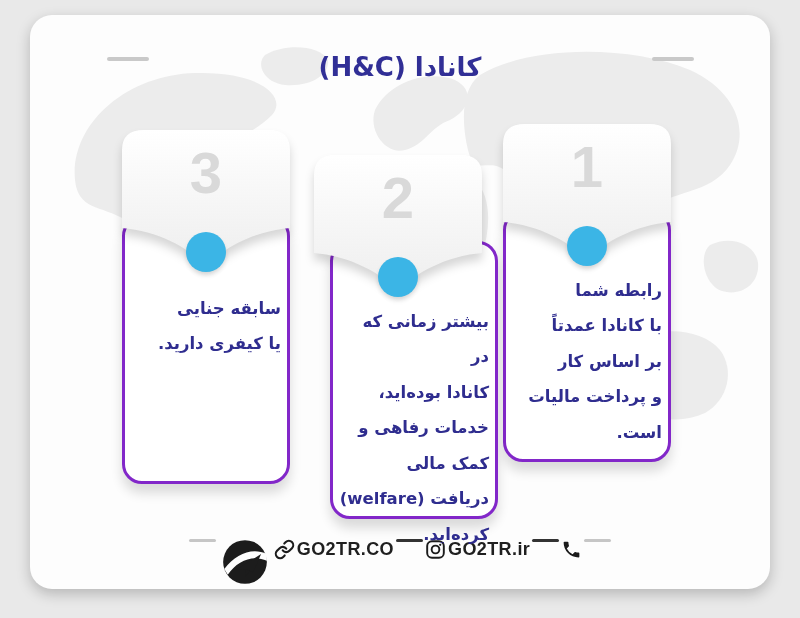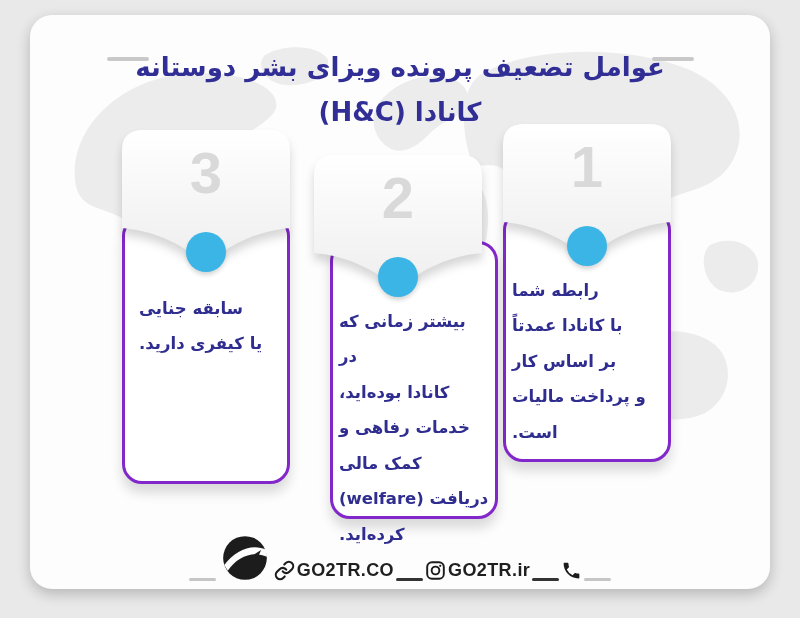--- a/index.html
+++ b/index.html
@@ -52,29 +52,29 @@
   .body-box{
     position:absolute;left:0;top:88px;width:168px;z-index:1;
     background:#ffffff;border:3px solid #8227c9;border-radius:20px;
     box-sizing:border-box;
     box-shadow:0 9px 12px rgba(0,0,0,.14);
   }
   .c1 .body-box{height:252px;}
   .c2 .body-box{height:278px;margin-left:16px;}
   .c3 .body-box{height:268px;padding-left:8px;}
   .body-text{
-    direction:rtl;text-align:left;white-space:pre-line;
+    direction:rtl;text-align:right;white-space:pre-line;
     font-size:16.5px;font-weight:bold;color:#2f2d8f;line-height:2.15;
     padding:60px 6px 0 6px;
   }
   .c3 .body-text{padding-top:72px;}
   
   .footer{
     position:absolute;left:0;right:0;top:524px;height:42px;
-    display:flex;align-items:flex-end;justify-content:center;gap:2px;
+    display:flex;align-items:flex-start;justify-content:center;gap:2px;
     direction:ltr;
   }
   .footer .label{
     font-family:"Liberation Sans",sans-serif;font-weight:700;
     font-size:18px;color:#1f1f1f;letter-spacing:.4px;
   }
   .sep{width:27px;height:3px;border-radius:2px;background:#333333;}
   .sep.light{background:#c6c6c6;}
   .f-icon{width:21px;height:21px;display:block;}
   .logo-svg{width:46px;height:46px;display:block;margin:0 4px;}
@@ -103,21 +103,20 @@
         <path d="M340,160 C370,140 420,145 445,165 C465,185 460,225 445,260 C430,300 415,345 395,365 C375,380 355,360 350,325 C343,285 325,240 325,205 C325,185 330,170 340,160 Z"></path>
         <path d="M450,60 C500,30 600,30 660,55 C710,78 720,120 700,150 C680,180 640,175 620,195 C600,215 570,225 550,205 C530,185 500,185 480,160 C460,138 445,165 438,135 C432,110 430,75 450,60 Z"></path>
         <path d="M600,330 C625,310 670,312 690,335 C705,355 698,385 675,398 C650,410 615,405 600,385 C588,368 588,345 600,330 Z"></path>
         <path d="M680,230 C700,220 725,228 728,248 C730,268 712,282 692,276 C674,270 668,240 680,230 Z"></path>
       </g>
     </svg>
 
     <span class="title-dash left"></span>
     <span class="title-dash right"></span>
     <div class="title-wrap">
-      <div>عوامل تضعیف پرونده ویزای بشر دوستانه</div>
       <div>کانادا (H&amp;C)</div>
     </div>
 
     <div class="col c1">
       <div class="body-box">
         <div class="body-text">رابطه شما
 با کانادا عمدتاً
 بر اساس کار
 و پرداخت مالیات
 است.</div>

